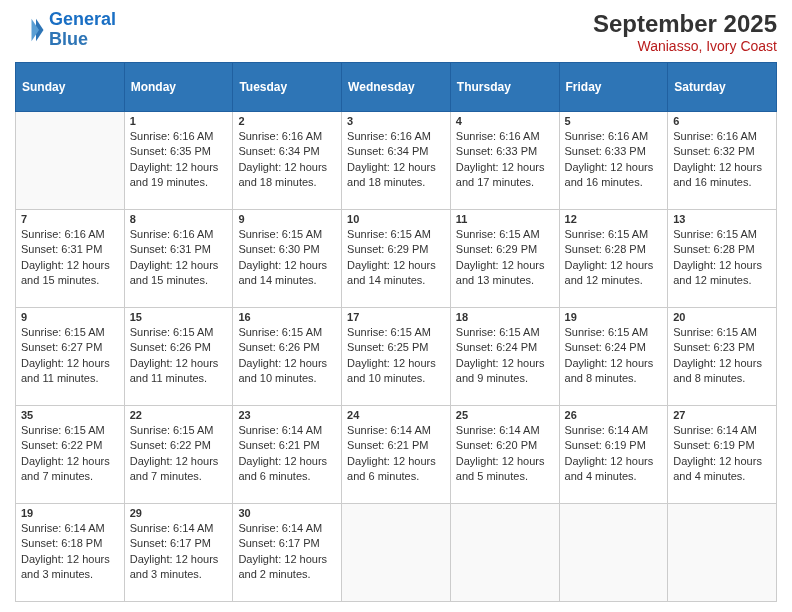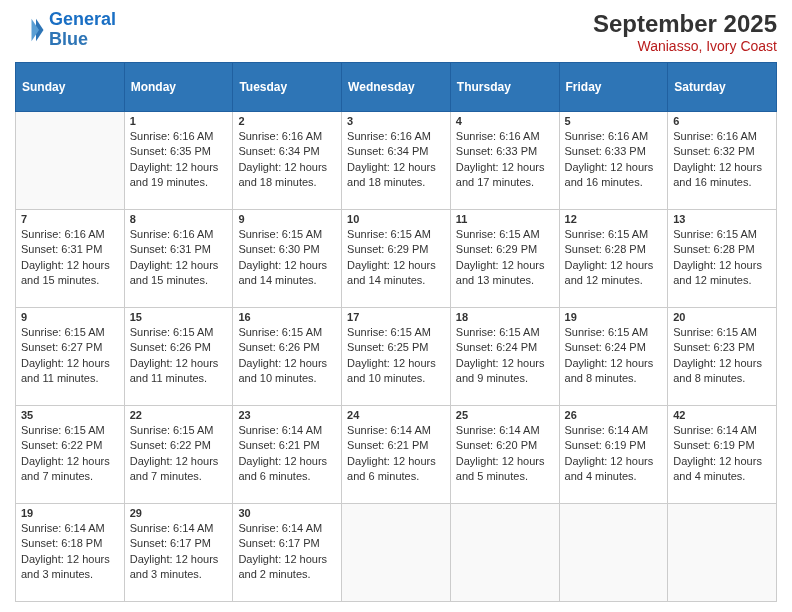--- a/index.html
+++ b/index.html
@@ -310,21 +310,21 @@
 and 5 minutes.</div>
           </td>
           <td>
             <span class="day-number">26</span>
             <div class="day-info" style="white-space: pre-line;">Sunrise: 6:14 AM
 Sunset: 6:19 PM
 Daylight: 12 hours
 and 4 minutes.</div>
           </td>
           <td>
-            <span class="day-number">42</span>
+            <span class="day-number">27</span>
             <div class="day-info" style="white-space: pre-line;">Sunrise: 6:14 AM
 Sunset: 6:19 PM
 Daylight: 12 hours
 and 4 minutes.</div>
           </td>
         </tr>
         <tr>
           <td>
             <span class="day-number">19</span>
             <div class="day-info" style="white-space: pre-line;">Sunrise: 6:14 AM

